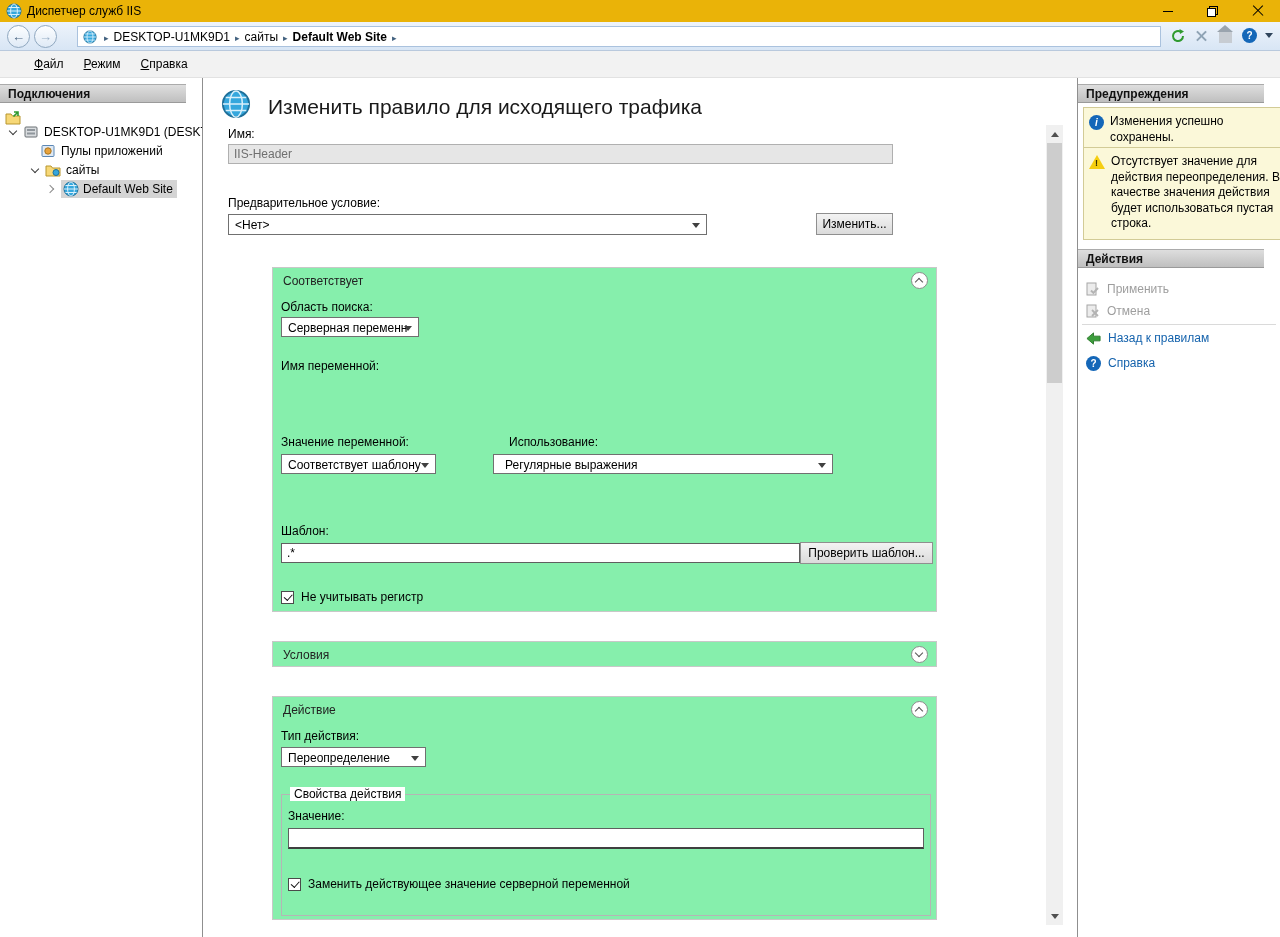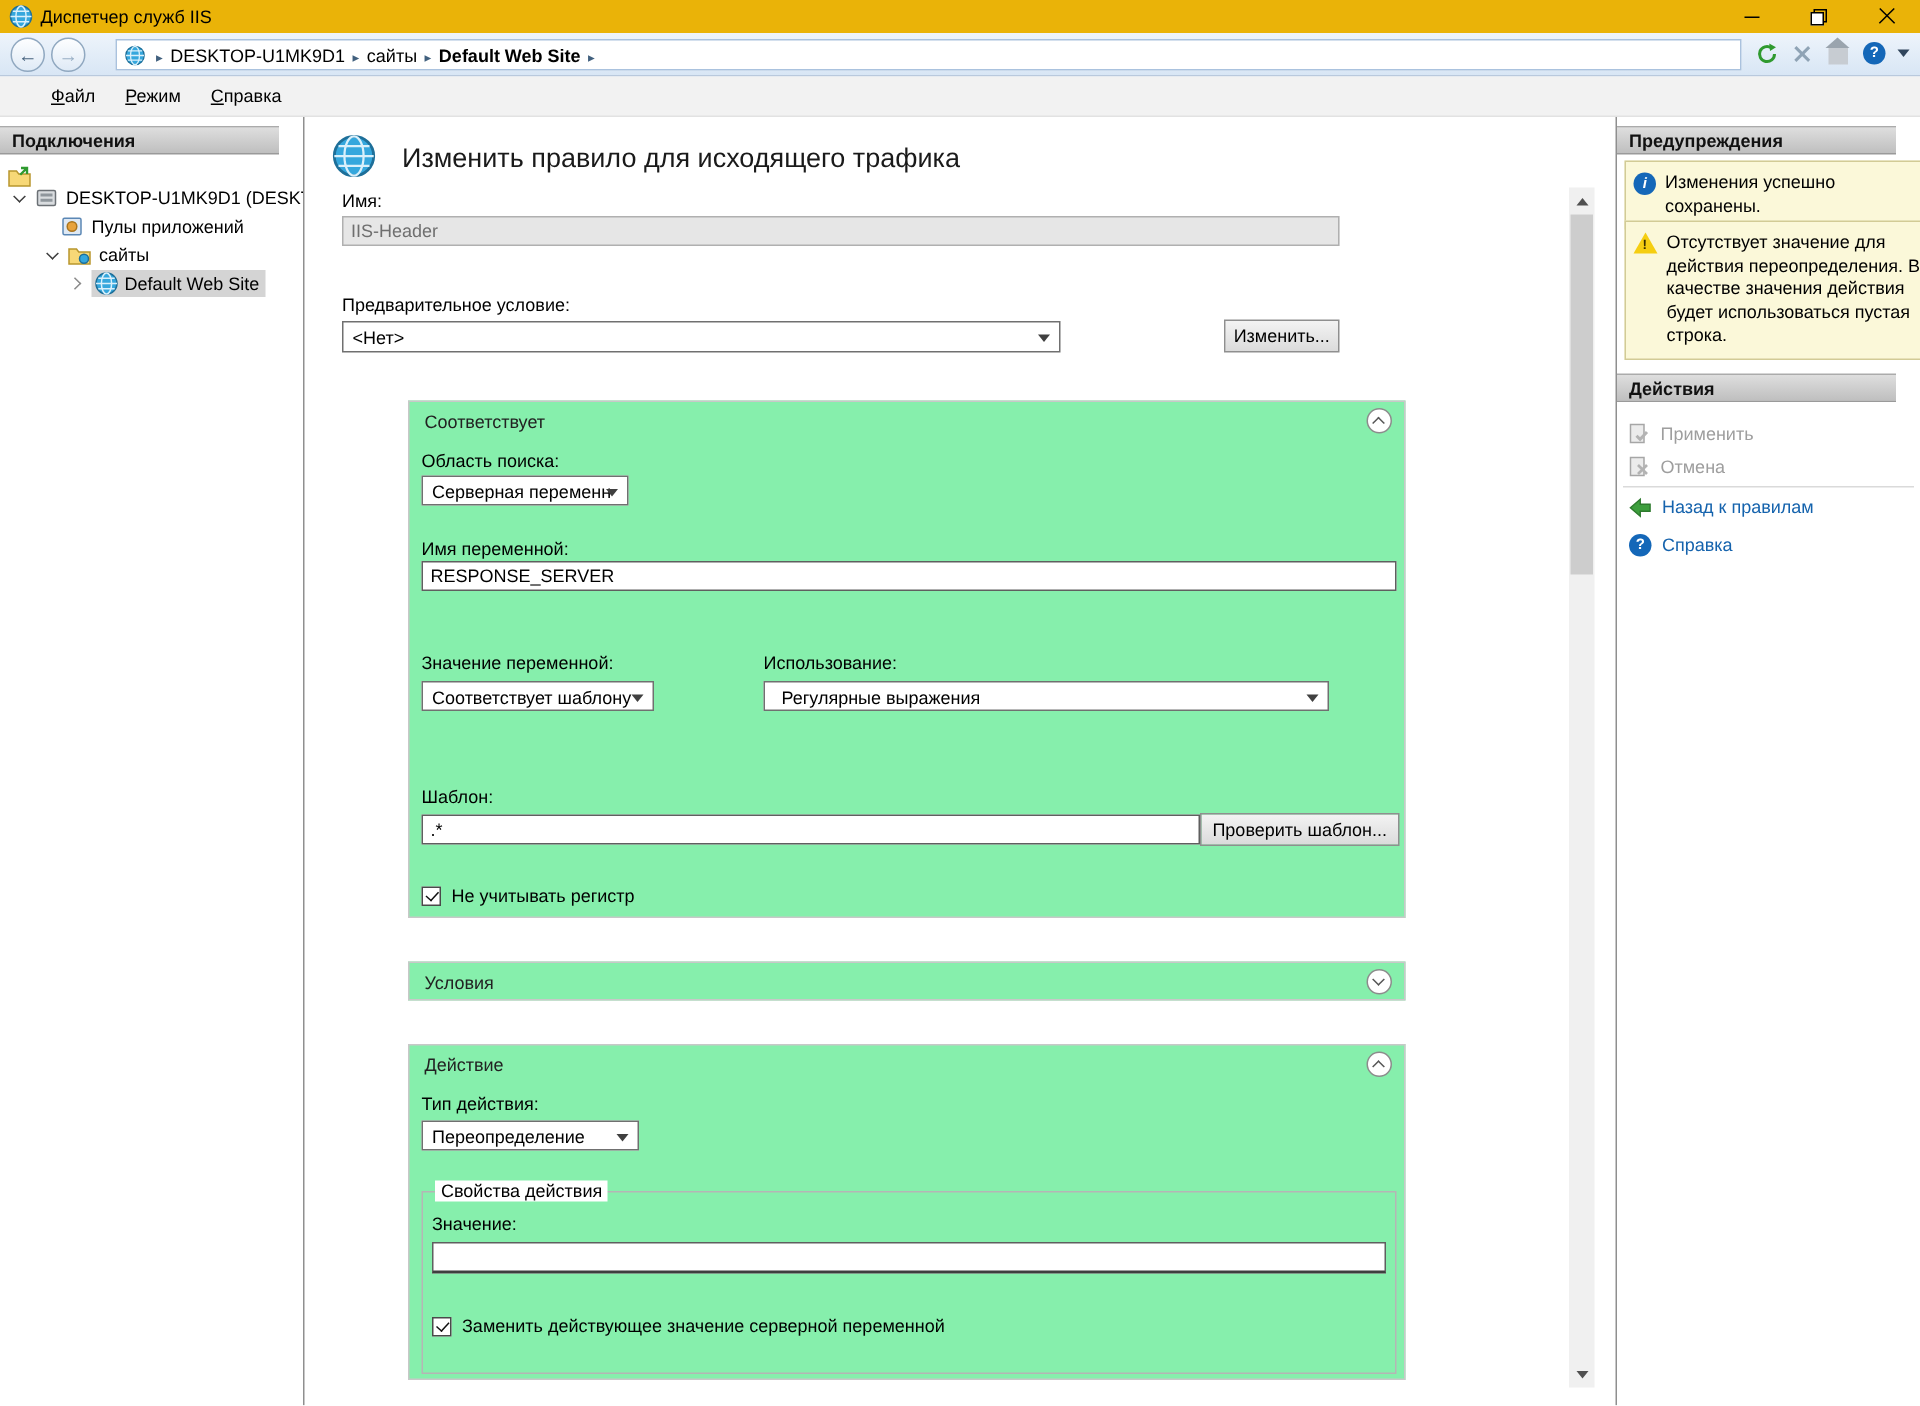--- a/index.html
+++ b/index.html
@@ -69,21 +69,21 @@
   .tchev-exp::before { content:""; position:absolute; left:2px; top:1px; width:5px; height:5px;
                        border-right:1.6px solid #3c3c3c; border-bottom:1.6px solid #3c3c3c; transform:rotate(45deg); }
   .tchev-col::before { content:""; position:absolute; left:1px; top:2px; width:5px; height:5px;
                        border-right:1.2px solid #8a8a8a; border-top:1.2px solid #8a8a8a; transform:rotate(45deg); }
   .tree-ic { width:16px; height:16px; margin-right:5px; flex:none; }
   .tree-sel { display:flex; align-items:center; background:#d4d4d4; padding:1px 4px 1px 2px; }
   .tree-sel .tree-ic { margin-right:4px; }
 
   
   .page-globe { position:absolute; left:17px; top:11px; width:30px; height:30px; }
-  .page-title { position:absolute; left:64px; top:17px; font-size:18px; color:#1a1a1a; white-space:nowrap; }
+  .page-title { position:absolute; left:64px; top:17px; font-size:21px; color:#1a1a1a; white-space:nowrap; }
   .lbl { position:absolute; white-space:nowrap; }
   .inp { position:absolute; box-sizing:border-box; border:1px solid #5f5f5f; background:#fff;
          font-family:inherit; font-size:12px; padding:2px 5px; }
   .inp:disabled { background:#e6e6e6; color:#6f6f6f; border-color:#b0b0b0; }
   .inp-strong { border-bottom:2px solid #3f3f3f; }
   .combo { position:absolute; box-sizing:border-box; border:1px solid #707070; background:#fff;
            padding:3px 20px 2px 6px; overflow:hidden; white-space:nowrap; }
   .combo::after { content:""; position:absolute; right:6px; top:8px; border:4px solid transparent; border-top:5px solid #404040; }
   .btn { position:absolute; box-sizing:border-box; border:1px solid #8f8f8f; background:linear-gradient(#f3f3f3,#dbdbdb);
          text-align:center; padding-top:3px; }
@@ -259,26 +259,25 @@
     <div class="btn" style="left:612px; top:135px; width:77px; height:22px;">Изменить...</div>
 
     <div class="sect" style="left:24px; top:189px; width:665px; height:345px;">
       <div class="sect-title">Соответствует</div>
       <div class="chev-btn chev-up"></div>
 
       <div class="lbl" style="left:8px; top:32px;">Область поиска:</div>
       <div class="combo" style="left:8px; top:49px; width:138px; height:20px;">Серверная переменн</div>
 
       <div class="lbl" style="left:8px; top:91px;">Имя переменной:</div>
-      <input class="inp" style="left: 8px; top: 106px; width: 650px; height: 20px;" value="RESPONSE_SERVER">
 
       <div class="lbl" style="left:8px; top:167px;">Значение переменной:</div>
       <div class="lbl" style="left:236px; top:167px;">Использование:</div>
       <div class="combo" style="left:8px; top:186px; width:155px; height:20px;">Соответствует шаблону</div>
-      <div class="combo" style="left:236px; top:186px; width:377px; height:20px;padding-left:11px;">Регулярные выражения</div>
+      <div class="combo" style="left:220px; top:186px; width:340px; height:20px;padding-left:11px;">Регулярные выражения</div>
 
       <div class="lbl" style="left:8px; top:256px;">Шаблон:</div>
       <input class="inp" style="left: 8px; top: 275px; width: 519px; height: 20px;" value=".*">
       <div class="btn" style="left:527px; top:274px; width:133px; height:22px;">Проверить шаблон...</div>
 
       <div class="cb-row" style="left:8px; top:322px;">
         <span class="cb cb-checked"></span>
         <span>Не учитывать регистр</span>
       </div>
     </div>

